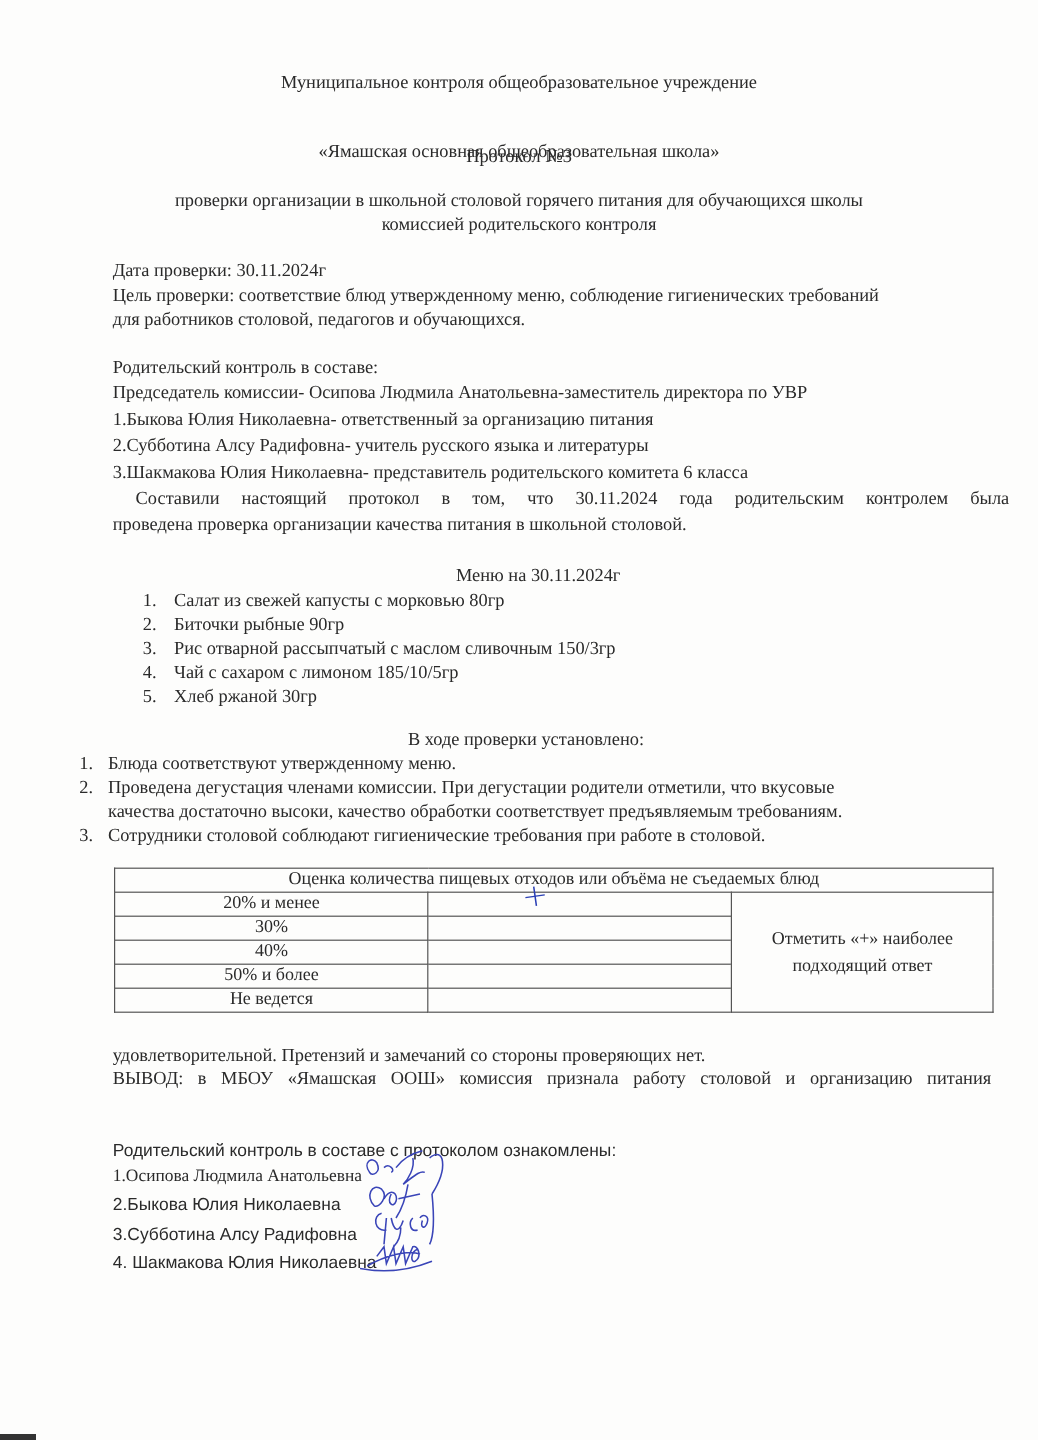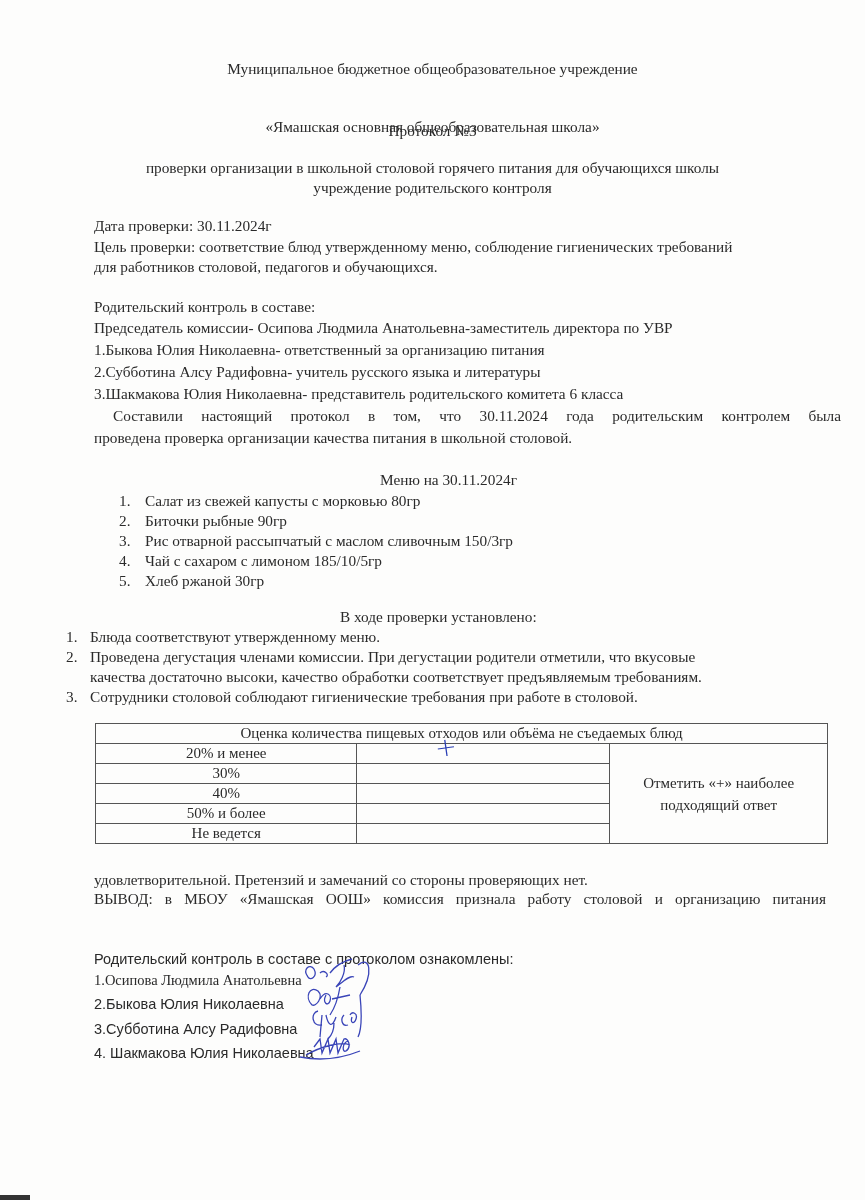--- a/index.html
+++ b/index.html
@@ -17,26 +17,26 @@
   table.eval td.c2 { width: 236px; position: relative; }
   table.eval td.c3 { width: 203px; line-height: 22px; }
   .plus { position: absolute; left: 78px; top: -6px; color: #2a3fb5; font-family: "DejaVu Sans", sans-serif; font-size: 26px; font-weight: 200; transform: rotate(-8deg); }
   .sig { position: absolute; }
   .sig path { fill: none; stroke: #3a45b8; stroke-width: 1.3; }
   .bottom-bar { position: absolute; left: 0; top: 1195px; width: 30px; height: 5px; background: #333; }
 </style>
 </head>
 <body>
 
-<div class="abs center line" style="top:58px;">Муниципальное бюджетное общеобразовательное учреждение</div>
+<div class="abs center line" style="top:58px;">Муниципальное контроля общеобразовательное учреждение</div>
 <div class="abs center line" style="top:80px;margin-top:36px;">«Ямашская основная общеобразовательная школа»</div>
 
 <div class="abs center line" style="top:120px;">Протокол №3</div>
 <div class="abs center line" style="top:157px;">проверки организации в школьной столовой горячего питания для обучающихся школы</div>
-<div class="abs center line" style="top:177px;">учреждение родительского контроля</div>
+<div class="abs center line" style="top:177px;">комиссией родительского контроля</div>
 
 <div class="abs line" style="left:94px; top:215px;">Дата проверки: 30.11.2024г</div>
 <div class="abs line" style="left:94px; top:236px;">Цель проверки: соответствие блюд утвержденному меню, соблюдение гигиенических требований</div>
 <div class="abs line" style="left:94px; top:256px;">для работников столовой, педагогов и обучающихся.</div>
 
 <div class="abs line" style="left:94px; top:296px;">Родительский контроль в составе:</div>
 <div class="abs line" style="left:94px; top:317px;">Председатель комиссии- Осипова Людмила Анатольевна-заместитель директора по УВР</div>
 <div class="abs line" style="left:94px; top:339px;">1.Быкова Юлия Николаевна- ответственный за организацию питания</div>
 <div class="abs line" style="left:94px; top:361px;">2.Субботина Алсу Радифовна- учитель русского языка и литературы</div>
 <div class="abs line" style="left:94px; top:383px;">3.Шакмакова Юлия Николаевна- представитель родительского комитета 6 класса</div>

